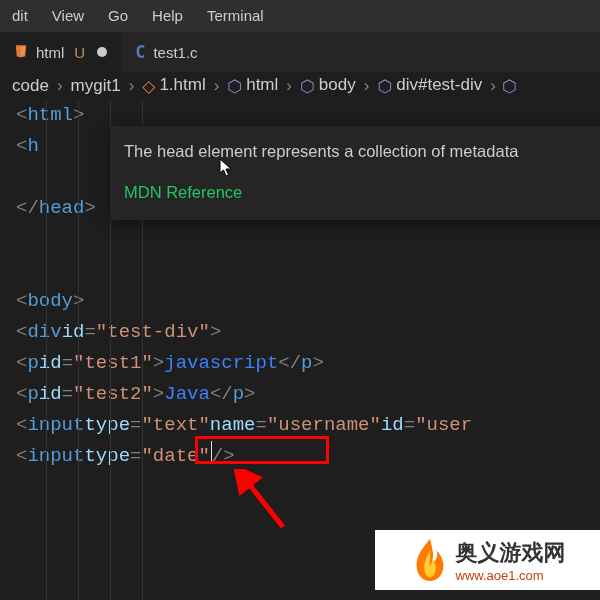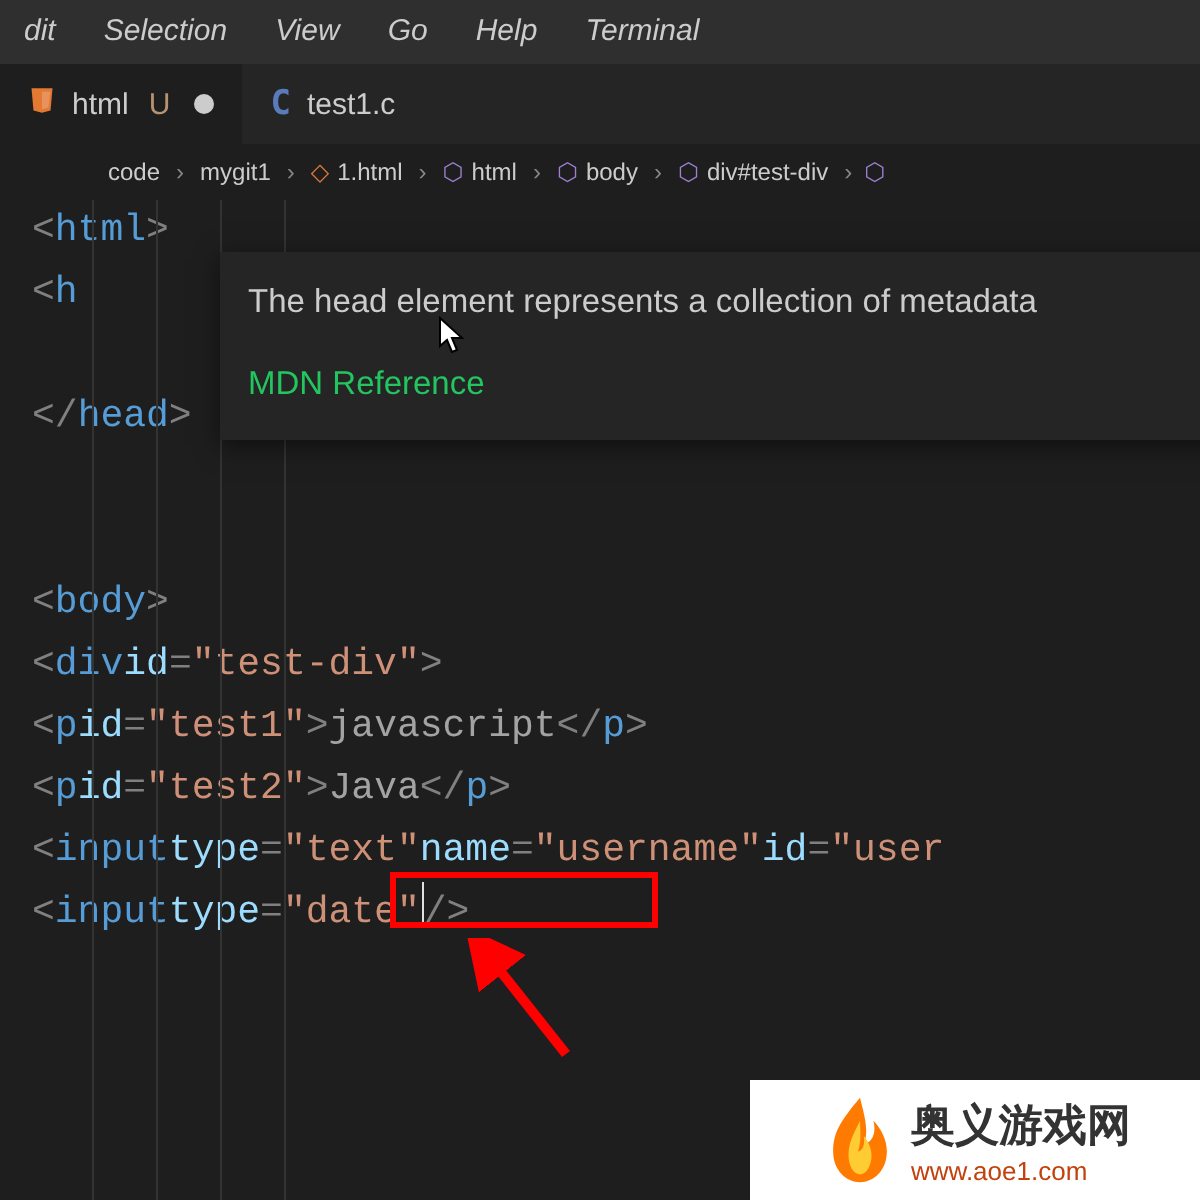--- a/index.html
+++ b/index.html
@@ -1,79 +1,78 @@
 <!DOCTYPE html>
 <html><head>
 <meta charset="utf-8">
 <style>
   * { margin:0; padding:0; box-sizing:border-box; }
   html,body { width:600px; height:600px; overflow:hidden; }
   body { background:#1e1e1e; font-family:"Segoe UI",Arial,sans-serif; font-size:15px; color:#ccc; position:relative; }
 
   
-  .menubar { height:32px; background:#2f2f2f; display:flex; align-items:flex-start; padding-left:0; color:#cccccc; font-size:15px;font-style:italic; }
+  .menubar { height:32px; background:#2f2f2f; display:flex; align-items:flex-start; padding-left:0; color:#cccccc; font-size:15px; }
   .menubar .mi { padding:0 12px; line-height:32px; cursor:pointer; }
 
   
   .tabbar { height:40px; background:#252526; display:flex; align-items:stretch; }
   .tab { display:flex; align-items:center; padding:0 14px; font-size:15px; color:#cccccc; cursor:pointer; position:relative; }
   .tab.active { background:#1e1e1e; }
   .tab .icon { margin-right:8px; display:inline-block; }
   .tab .dot { width:10px; height:10px; border-radius:50%; background:#cccccc; margin-left:12px; }
   .tab .mod { color:#b59270; margin-left:10px; font-size:15px; }
   .html-icon { width:14px; height:14px; }
   .c-icon { font-weight:bold; color:#5a7bba; font-size:17px; font-family:Consolas,monospace; }
 
   
-  .crumbs { background:#1e1e1e; height:28px; display:flex; align-items:center; font-size:12px; color:#cccccc; padding-left:6px; white-space:nowrap; overflow:hidden;margin-left:42px; }
+  .crumbs { background:#1e1e1e; height:28px; display:flex; align-items:center; font-size:17px; color:#cccccc; padding-left:6px; white-space:nowrap; overflow:hidden; }
   .crumbs .seg { padding:0 6px; cursor:pointer; }
   .chev { color:#888; padding:0 2px; }
   .crumbs .ic { margin-right:4px; display:inline-block; vertical-align:middle; }
   .cube { color:#9e7fd1; }
 
   
   .editor { position:relative; background:#1e1e1e; height:500px; font-family:Consolas,"Courier New",monospace; font-size:19px; line-height:31px; padding-left:16px; overflow:hidden; }
   .line { display:flex; white-space:pre; }
   .col-line { position:absolute; top:0; bottom:0; width:1px; background:#333; }
   .col-line.a { left:46px; }
   .col-line.b { left:78px; }
   .col-line.c { left:110px; }
   .col-line.d { left:142px; }
 
   
   .pnc { color:#808080; }      
   .tag { color:#569cd6; }
   .attr { color:#9cdcfe; }
   .str { color:#ce9178; }
-  .txt { color:#a3a3a3; }
+  .txt { color:#3b82f6; }
 
   
   .tooltip { position:absolute; left:110px; top:130px; background:#252526; color:#cccccc; font-family:"Segoe UI",Arial,sans-serif; font-size:16.5px; padding:10px 14px 12px 14px; width:520px; box-shadow:0 3px 12px rgba(0,0,0,.5); }
   .tooltip .link { color:#22c55e; margin-top:10px; display:inline-block; cursor:pointer; }
   .cursor-ptr { position:absolute; left:219px; top:164px; }
 
   
   .redbox { position:absolute; border:3px solid #ff0000; }
 
   
   .arrow { position:absolute; }
 
   
-  .wm { position:absolute; right:0; bottom:0; width:225px; height:60px; background:#ffffff; display:flex; align-items:center; justify-content:center; }
+  .wm { position:absolute; right:0; bottom:10px; width:225px; height:60px; background:#ffffff; display:flex; align-items:center; justify-content:center; }
   .wm .flame { width:40px; height:46px; margin-right:6px; }
   .wm .t1 { font-size:22px; color:#333; font-weight:bold; font-family:"SimHei","Microsoft YaHei",sans-serif; }
   .wm .t2 { font-size:13px; color:#c2410c; }
   .caret { display:inline-block; width:1px; height:22px; background:#e0e0e0; vertical-align:middle; margin-left:1px; }
 </style>
 </head>
 <body>
 
 <div class="menubar">
   <div class="mi">dit</div>
-  <div class="mi">Selection</div>
   <div class="mi">View</div>
   <div class="mi">Go</div>
   <div class="mi">Help</div>
   <div class="mi">Terminal</div>
 </div>
 
 <div class="tabbar">
   <div class="tab active">
     <span class="icon">
       <svg class="html-icon" viewBox="0 0 24 24">

